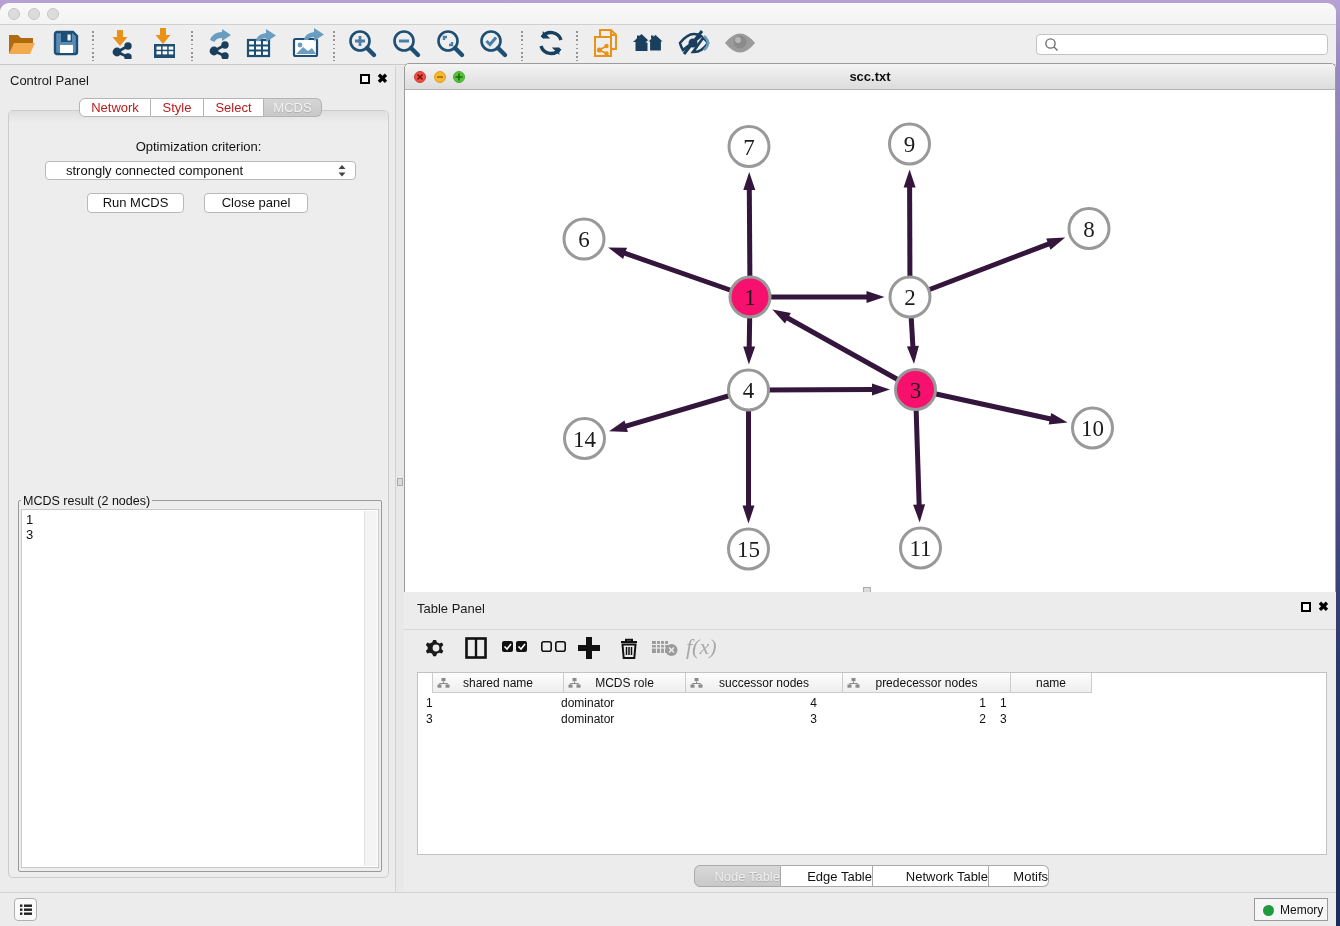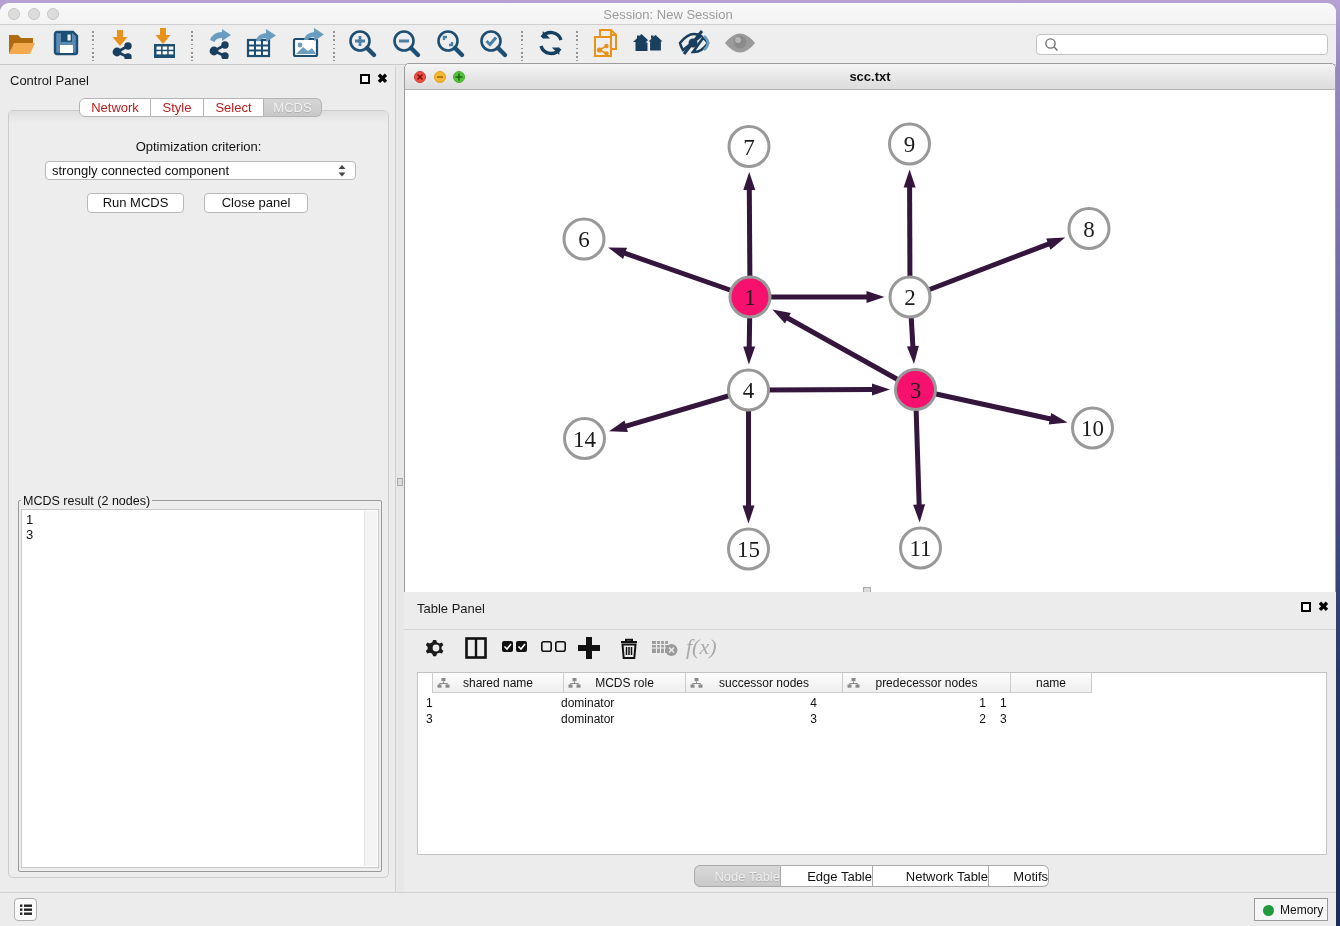--- a/index.html
+++ b/index.html
@@ -13,21 +13,21 @@
 .searchbox{position:absolute;left:1036px;top:9px;width:292px;height:21px;background:#fff;border:1px solid #c3c3c3;border-radius:4px}
 .main{position:absolute;left:0;top:63px;width:1336px;height:826px;background:#e8e8e8}
 
 .cpanel{position:absolute;left:0;top:0;width:396px;height:826px;background:#ececec;border-right:1px solid #d2d2d2}
 .ptitle{font-size:13px;color:#1a1a1a}
 .floatbtn{position:absolute;width:10px;height:10px;border:2px solid #000;background:#fff}
 .xbtn{position:absolute;font-size:13px;color:#000;font-weight:bold}
 .tabs{position:absolute;z-index:5}
 .tab{position:absolute;top:0;height:19px;background:#fff;border:1px solid #b4b4b4;border-left:none;font-size:13px;color:#b91c1c;text-align:center;line-height:18px}
 .cpcontent{position:absolute;left:8px;top:43.5px;width:381px;height:768px;background:#ededed;border:1px solid #cccccc;border-radius:5px;overflow:hidden}
-.selectbox{position:absolute;left:36px;top:50px;width:311px;height:19px;background:#fff;border:1px solid #b9b9b9;border-radius:4px;font-size:13px;color:#111;line-height:18px;padding-left:6px}
+.selectbox{position:absolute;left:36px;top:50px;width:311px;height:19px;background:#fff;border:1px solid #b9b9b9;border-radius:4px;font-size:13px;color:#111;line-height:18px;padding-left:20px}
 .btn{position:absolute;height:20px;background:#fff;border:1px solid #b9b9b9;border-radius:4px;font-size:13px;color:#111;text-align:center;line-height:18px}
 
 .netwin{position:absolute;left:404px;top:-3px;width:932px;height:531px;background:#fff;border:1px solid #9c9c9c;border-radius:5px 5px 0 0}
 .nettitle{position:absolute;left:0;top:0;width:100%;height:26px;background:linear-gradient(#f4f4f4,#dcdcdc);border-bottom:1px solid #b4b4b4;border-radius:5px 5px 0 0}
 .mb{position:absolute;top:7px;width:12px;height:12px;border-radius:50%}
 .mb svg{display:block}
 .netcanvas{position:absolute;left:0px;top:26px;width:930px;height:502px;background:#fff;overflow:hidden}
 
 .tpanel{position:absolute;left:404px;top:526px;width:932px;height:300px;background:#ececec}
 
@@ -36,21 +36,20 @@
 .trow{position:absolute;left:0;width:100%;height:16px;font-size:12px;color:#111}
 .trow span{position:absolute;top:1px}
 .btab{position:absolute;top:0;height:22px;background:#fff;border:1px solid #a9a9a9;border-left:none;font-size:13px;color:#111;text-align:right;line-height:21px}
 .statusbar{position:absolute;left:0;top:889px;width:1336px;height:34px;background:#ececec;border-top:1px solid #d2d2d2}
 </style></head><body>
 <div class="window">
   <div class="titlebar">
     <div class="tl" style="left:8px"></div>
       <div class="tl" style="left:28px"></div>
       <div class="tl" style="left:47px"></div>
-    <div class="title">Session: New Session</div>
   </div>
   <div class="toolbar" id="toolbar">
     <svg class="ticon" style="left:6px" width="32" height="32">
         <path d="M3 8 h9 l3 3 h12 v5 h-24 z" fill="#b06a10"></path>
         <path d="M3 27 v-14 h5 l2 2 z" fill="#b06a10"></path>
         <path d="M8 16 h21 l-5 11 h-21 z" fill="#f3a94e"></path>
       </svg>
     <svg class="ticon" style="left:50px" width="32" height="32">
         <path d="M5 7 a2 2 0 0 1 2-2 h16 l4 4 v16 a2 2 0 0 1 -2 2 h-18 a2 2 0 0 1 -2-2 z" fill="#5b8bb2" stroke="#1d4e74" stroke-width="2.4"></path>
         <rect x="11" y="6" width="11" height="9" fill="#1d4e74"></rect>

